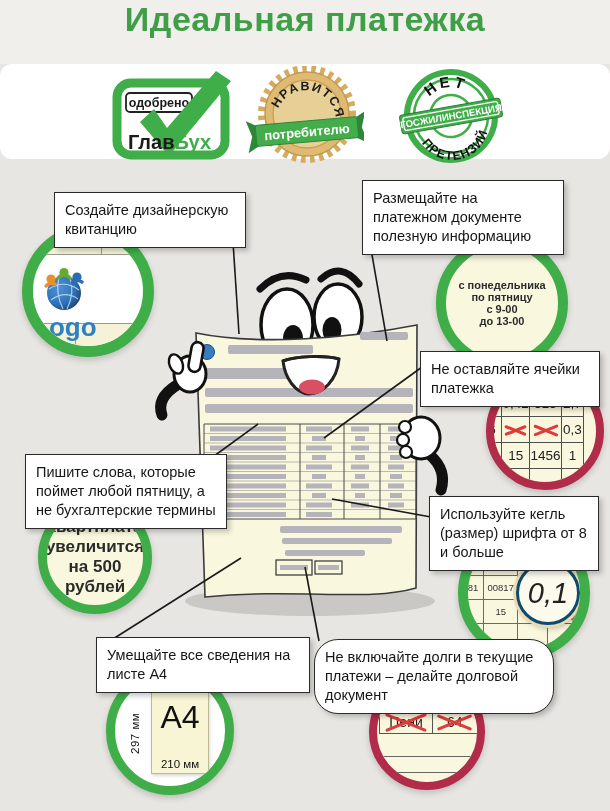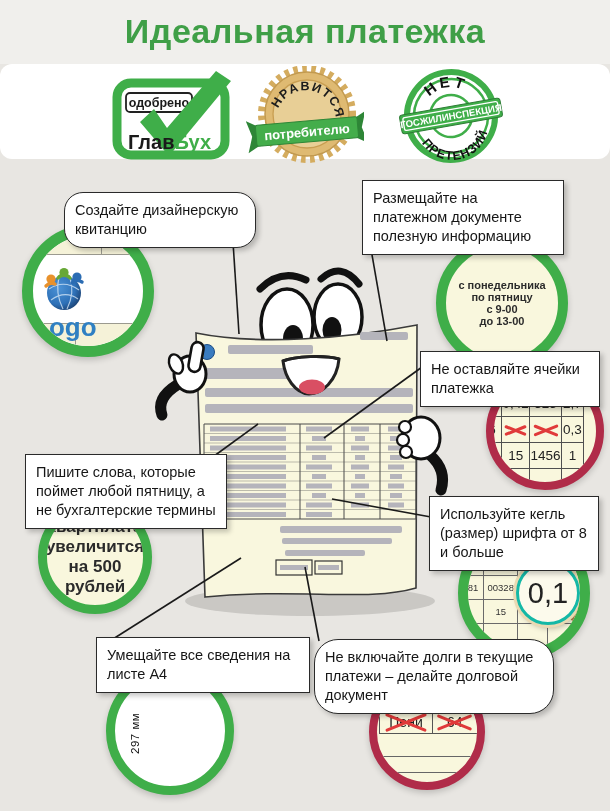--- a/index.html
+++ b/index.html
@@ -3,21 +3,21 @@
 <meta charset="utf-8">
 <style>
   html,body{margin:0;padding:0;}
   body{
     width:610px;height:811px;position:relative;overflow:hidden;
     background:#e8e6e2;font-family:"Liberation Sans",sans-serif;
     -webkit-font-smoothing:antialiased;
   }
   
   .header{position:absolute;top:0;left:0;width:610px;height:64px;background:#f0efec;z-index:1;}
-  .title{margin:0;text-align:center;padding-top:12px;font-size:34px;font-weight:bold;color:#3f9f47;letter-spacing:.5px;}
+  .title{margin:0;text-align:center;font-size:34px;font-weight:bold;color:#3f9f47;letter-spacing:.5px;}
   .whiteband{position:absolute;top:64px;left:0;width:610px;height:95px;background:#ffffff;z-index:1;border-radius:12px;}
   .badge{position:absolute;}
   svg text{font-family:"Liberation Sans",sans-serif;}
   
   .scene{position:absolute;top:0;left:0;z-index:2;}
   
   .callout{
     position:absolute;background:#ffffff;border:1.6px solid #2a2a2a;
     box-shadow:3px 3px 5px rgba(0,0,0,.22);
     padding:8px 10px;font-size:14.5px;line-height:1.3;color:#161616;z-index:4;
@@ -47,22 +47,22 @@
   .cross{position:absolute;inset:0;}
   .cross::before,.cross::after{content:"";position:absolute;left:8%;right:8%;top:46%;height:2.6px;background:#e03a3a;border-radius:2px;}
   .cross::before{transform:rotate(22deg);}
   .cross::after{transform:rotate(-22deg);}
   
   .mag-circle{left:458px;top:527px;width:112px;height:112px;}
   table.mini{border-collapse:collapse;position:absolute;top:14px;left:-6px;}
   table.mini td{border:1px solid #6a6a6a;height:23px;text-align:center;font-size:9.5px;padding:0;color:#333;}
   td.c1{width:24px;} td.c2{width:36px;} td.c3{width:40px;} td.c4{width:28px;}
   .lens{position:absolute;left:48px;top:24px;width:58px;height:58px;border-radius:50%;
-        background:#fcfaec;border:3px solid #14b8a6;box-shadow:0 0 0 3px #ead9b2,2px 3px 6px rgba(0,0,0,.3);
-        display:flex;align-items:center;justify-content:center;font-size:29px;color:#222;z-index:2;}
+        background:#fcfaec;border:3px solid #0c4a6e;box-shadow:0 0 0 3px #ead9b2,2px 3px 6px rgba(0,0,0,.3);
+        display:flex;align-items:center;justify-content:center;font-size:29px;color:#222;z-index:2;font-style:italic;}
   .handle{position:absolute;left:96px;top:80px;width:42px;height:13px;border-radius:7px;
         background:linear-gradient(135deg,#cda35f,#7d5a2b);transform:rotate(42deg);z-index:1;}
   
   .a4-circle{left:106px;top:667px;width:110px;height:110px;border:9px solid #3fae49;background:#fff;}
   .sheet{position:absolute;left:36px;top:12px;width:56px;height:84px;background:#f8f5d5;border:1px solid #bdb896;box-shadow:1px 2px 3px rgba(0,0,0,.15);}
   .a4label{position:absolute;top:10px;left:0;right:0;text-align:center;font-size:32px;color:#111;}
   .wlabel{position:absolute;bottom:3px;left:0;right:0;text-align:center;font-size:11.5px;color:#111;}
   .hlabel{position:absolute;left:14px;top:78px;transform:rotate(-90deg);transform-origin:left top;font-size:11.5px;color:#111;letter-spacing:.5px;}
   
   .peni-circle{left:369px;top:674px;width:100px;height:100px;}
@@ -347,21 +347,21 @@
   <table class="mini">
     <tbody>
         <tr>
       <td class="c1">89</td>
       <td class="c2">0,42</td>
       <td class="c3"></td>
       <td class="c4">32,7</td>
     </tr>
     <tr>
       <td class="c1">81</td>
-      <td class="c2">00328</td>
+      <td class="c2">00817</td>
       <td class="c3"></td>
       <td class="c4">0,3</td>
     </tr>
     <tr>
       <td class="c1"></td>
       <td class="c2">15</td>
       <td class="c3"></td>
       <td class="c4"></td>
     </tr>
     <tr>
@@ -373,36 +373,40 @@
   </tbody>
     </table>
   <div class="handle"></div>
   <div class="lens">
     <span>0,1</span>
   </div>
 </div>
 
 <div class="circle a4-circle">
   <span class="hlabel">297 мм</span>
+  <div class="sheet">
+    <div class="a4label">А4</div>
+    <div class="wlabel">210 мм</div>
+  </div>
 </div>
 
 <div class="circle red-ring cream peni-circle">
   <div class="peni-table">
     <div class="peni-cell n1">
       <span>Пени</span>
       <span class="cross"></span>
     </div>
     <div class="peni-cell n2">
       <span>64</span>
       <span class="cross"></span>
     </div>
   </div>
   <div class="hrule" style="top:74px"></div>
   <div class="hrule" style="top:90px"></div>
 </div>
 
-<div class="callout" style="left:64px;top:192px;width:170px;border-radius:19px;">Создайте дизайнерскую квитанцию</div>
+<div class="callout" style="left:54px;top:192px;width:170px;">Создайте дизайнерскую квитанцию</div>
 <div class="callout" style="left:362px;top:180px;width:180px;">Размещайте на платежном документе полезную информацию</div>
 <div class="callout" style="left:420px;top:351px;width:158px;">Не оставляйте ячейки платежка</div>
 <div class="callout" style="left:25px;top:454px;width:180px;">Пишите слова, которые поймет любой пятницу, а не бухгалтерские термины</div>
 <div class="callout" style="left:429px;top:496px;width:148px;">Используйте кегль (размер) шрифта от 8 и больше</div>
 <div class="callout" style="left:96px;top:637px;width:192px;">Умещайте все сведения на листе А4</div>
 <div class="callout" style="left:314px;top:639px;width:218px;border-radius:24px;">Не включайте долги в текущие платежи – делайте долговой документ</div>
 
 </body></html>

